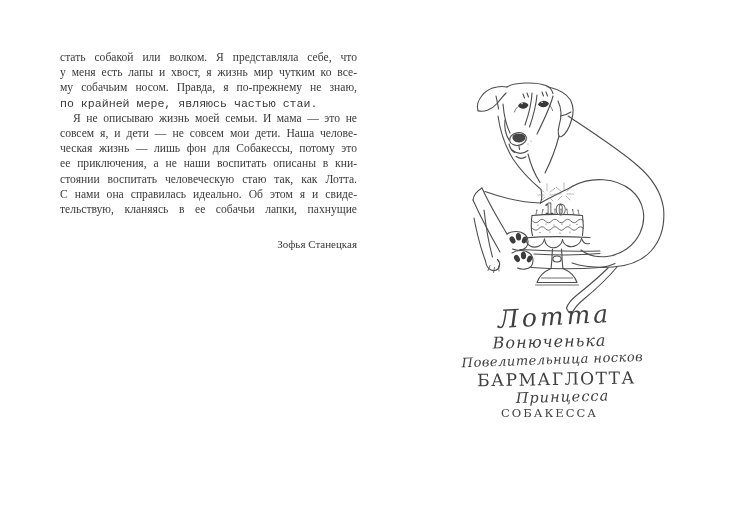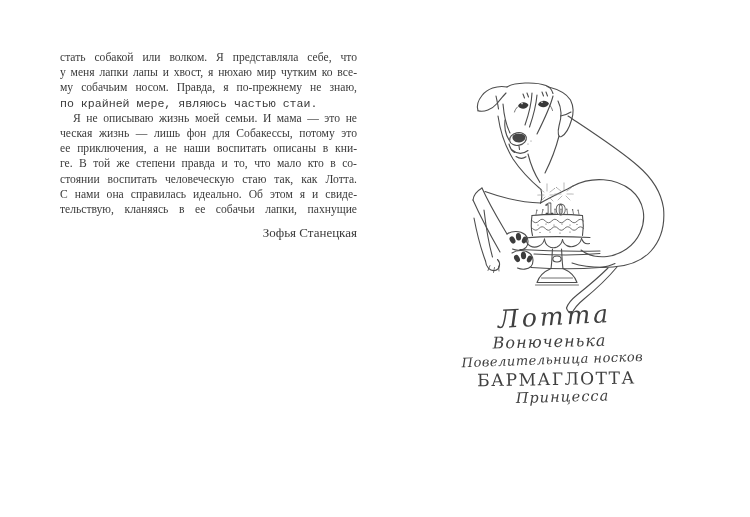--- a/index.html
+++ b/index.html
@@ -15,21 +15,21 @@
 
   
   .text-block { position: absolute; left: 60px; top: 50px; width: 297px; }
   .bline {
     font-size: 11.6px; line-height: 15.2px;
     text-align: justify; text-align-last: justify;
     color: var(--text-ink, #3a3a3a);
   }
   .bline.indent { text-indent: 13px; }
   .bline.last { text-align-last: left; font-family: Liberation Mono, monospace; }
-  .signature { margin-top: 8px; text-align: right; font-size: 13px; line-height: 15.2px; }
+  .signature { margin-top: 20px; text-align: right; font-size: 11px; line-height: 15.2px; }
 
   
   .caption { position: absolute; left: 62px; top: 301px; width: 235px; text-align: center; color: var(--caption-ink, #404040); font-family: "DejaVu Serif", serif; }
   .cap { white-space: nowrap; }
   .cap-xl  { font-size: 25px; line-height: 32px; letter-spacing: 3px;   font-style: italic; transform: rotate(-3deg); }
   .cap-lg  { font-size: 16px; line-height: 18px; letter-spacing: 1px;   font-style: italic; transform: rotate(-1.5deg) translateX(-5px); }
   .cap-md  { font-size: 13px; line-height: 18px; letter-spacing: .5px;  font-style: italic; transform: rotate(-2deg) translateX(-2px); }
   .cap-caps{ font-size: 17px; line-height: 20px; letter-spacing: 1.5px; transform: rotate(-1deg) translateX(2px); }
   .cap-md2 { font-size: 14.5px; line-height: 17px; letter-spacing: 1px; font-style: italic; transform: rotate(-1.5deg) translateX(8px); }
   .cap-sm  { font-size: 11.5px; line-height: 15px; letter-spacing: 2px; text-transform: uppercase; transform: translateX(-5px); }
@@ -39,27 +39,27 @@
 </style>
 </head>
 <body>
 
 <div class="spread">
 
   <div class="page page-left">
     <div class="text-block">
       <div>
           <div class="bline">стать собакой или волком. Я представляла себе, что</div>
-          <div class="bline">у меня лапки лапы и хвост, я нюхаю мир чутким ко все-</div>
+          <div class="bline">у меня есть лапы и хвост, я жизнь мир чутким ко все-</div>
           <div class="bline">му собачьим носом. Правда, я по-прежнему не знаю,</div>
           <div class="bline last">по крайней мере, являюсь частью стаи.</div>
           <div class="bline indent">Я не описываю жизнь моей семьи. И мама — это не</div>
+          <div class="bline">совсем я, и дети — не совсем мои дети. Наша челове-</div>
           <div class="bline">ческая жизнь — лишь фон для Собакессы, потому это</div>
           <div class="bline">ее приключения, а не наши воспитать описаны в кни-</div>
-          <div class="bline">ге. В той же степени правда и то, что мало кто в со-</div>
           <div class="bline">стоянии воспитать человеческую стаю так, как Лотта.</div>
           <div class="bline">С нами она справилась идеально. Об этом я и свиде-</div>
           <div class="bline">тельствую, кланяясь в ее собачьи лапки, пахнущие</div>
         </div>
       <div class="signature">Зофья Станецкая</div>
     </div>
   </div>
 
   <div class="page page-right">
 
@@ -202,16 +202,17 @@
         <circle cx="133" cy="122" r="0.5" fill="#888" stroke="none"></circle>
       </g>
     </svg>
 
     <div class="caption">
         <div class="cap cap-xl">Лотта</div>
         <div class="cap cap-lg">Вонюченька</div>
         <div class="cap cap-md">Повелительница носков</div>
         <div class="cap cap-caps">БАРМАГЛОТТА</div>
         <div class="cap cap-md2">Принцесса</div>
+        <div class="cap cap-sm">собакесса</div>
       </div>
   </div>
 
 </div>
 
 </body></html>

